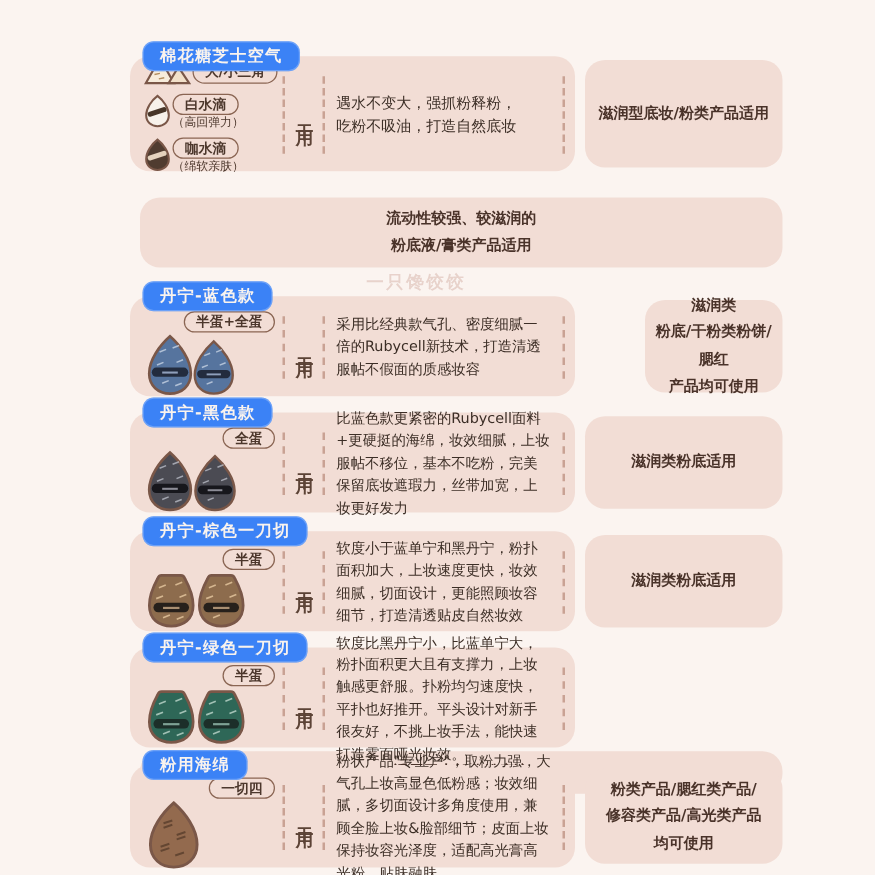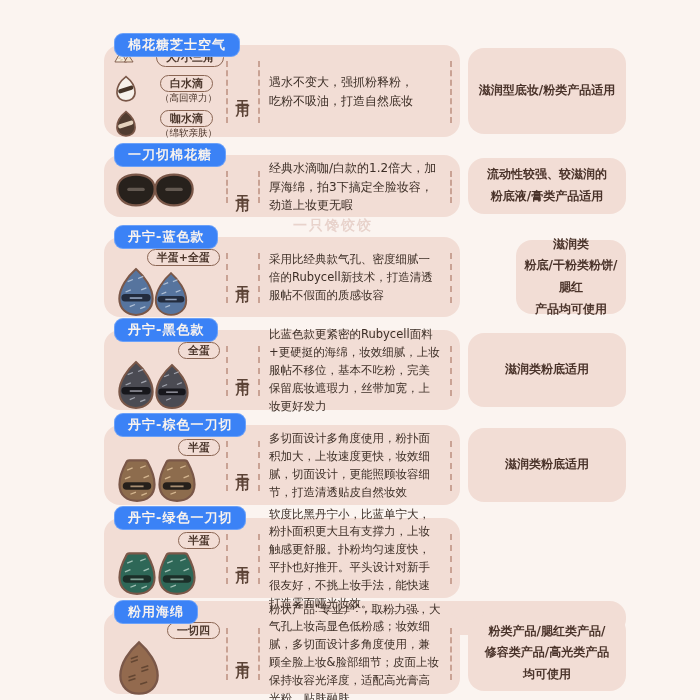--- a/index.html
+++ b/index.html
@@ -26,21 +26,21 @@
   .spongecol{width:110px;flex:none;display:flex;flex-direction:column;justify-content:center;padding-top:6px;}
   .tagline{align-self:flex-end;margin-right:4px;margin-bottom:2px;}
   .tag{
     border:1.5px solid #8a6553;border-radius:20px;
     padding:1px 9px;font-size:11px;font-weight:600;color:#4c372c;
     white-space:nowrap;width:max-content;background:transparent;
   }
   .tagsub{font-size:9.5px;color:#4c372c;margin-top:1px;text-align:center;}
   .pair{display:flex;align-items:flex-end;}
   .pair svg + svg{margin-left:-6px;}
-  .mini{display:flex;align-items:center;gap:22px;margin:1px 0;}
+  .mini{display:flex;align-items:center;gap:0;margin:1px 0;}
   .vdash{width:0;border-left:2px dashed #c9a294;margin:8px 2px;flex:none;}
   .usage{
     flex:none;display:flex;align-items:center;justify-content:center;width:26px;
     writing-mode:vertical-rl;text-orientation:upright;
     font-size:14px;font-weight:700;color:#5c4336;letter-spacing:4px;
   }
   .desc{
     flex:1;display:flex;align-items:center;
     padding:4px 7px;font-size:11.5px;line-height:1.55;
     color:#3c2e26;font-weight:500;white-space:pre-line;
@@ -114,40 +114,20 @@
     <div class="usage">干用</div>
     <div class="vdash"></div>
     <div class="desc">遇水不变大，强抓粉释粉，
 吃粉不吸油，打造自然底妆</div>
     <div class="vdash"></div>
   </div>
   <div class="rightcard">滋润型底妆/粉类产品适用</div>
 </div>
 
 <div class="row r2">
-  <div class="card">
-    <div class="badge">一刀切棉花糖</div>
-    <div class="spongecol">
-      <div class="pair">
-        <svg width="44" height="36" viewBox="0 0 40 32">
-          <path d="M20 2 C30 2 37 7 37 15 C37 24 30 30 20 30 C10 30 3 24 3 15 C3 7 10 2 20 2 Z" fill="#27211c" stroke="#7a5748" stroke-width="2"></path>
-          <rect x="12" y="14" width="16" height="3" rx="1.5" fill="#6e635a" opacity="0.85"></rect>
-        </svg>
-        <svg width="44" height="36" viewBox="0 0 40 32">
-          <path d="M20 2 C30 2 37 7 37 15 C37 24 30 30 20 30 C10 30 3 24 3 15 C3 7 10 2 20 2 Z" fill="#27211c" stroke="#7a5748" stroke-width="2"></path>
-          <rect x="12" y="14" width="16" height="3" rx="1.5" fill="#6e635a" opacity="0.85"></rect>
-        </svg>
-      </div>
-    </div>
-    <div class="vdash"></div>
-    <div class="usage">干用</div>
-    <div class="vdash"></div>
-    <div class="desc">经典水滴咖/白款的1.2倍大，加厚海绵，拍3下搞定全脸妆容，劲道上妆更无暇</div>
-    <div class="vdash"></div>
-  </div>
   <div class="rightcard">流动性较强、较滋润的
 粉底液/膏类产品适用</div>
 </div>
 
 <div class="row r3">
   <div class="card">
     <div class="badge">丹宁-蓝色款</div>
     <div class="spongecol">
       <div class="tagline"><span class="tag">半蛋+全蛋</span></div>
       <div class="pair">
@@ -260,21 +240,21 @@
               <path d="M14 34 l5 -2"></path>
             </g>
           <rect x="7" y="23" width="26" height="7" rx="3.5" fill="#26201b"></rect>
           <rect x="14" y="26" width="12" height="1.6" fill="#a98f72"></rect>
         </svg>
       </div>
     </div>
     <div class="vdash"></div>
     <div class="usage">干用</div>
     <div class="vdash"></div>
-    <div class="desc">多切面设计多角度使用，粉扑面积加大，上妆速度更快，妆效细腻，切面设计，更能照顾妆容细节，打造清透贴皮自然妆效</div>
+    <div class="desc">软度小于蓝单宁和黑丹宁，粉扑面积加大，上妆速度更快，妆效细腻，切面设计，更能照顾妆容细节，打造清透贴皮自然妆效</div>
     <div class="vdash"></div>
   </div>
   <div class="rightcard">滋润类粉底适用</div>
 </div>
 
 <div class="row r6">
   <div class="card">
     <div class="badge">丹宁-绿色一刀切</div>
     <div class="spongecol">
       <div class="tagline"><span class="tag">半蛋</span></div>

